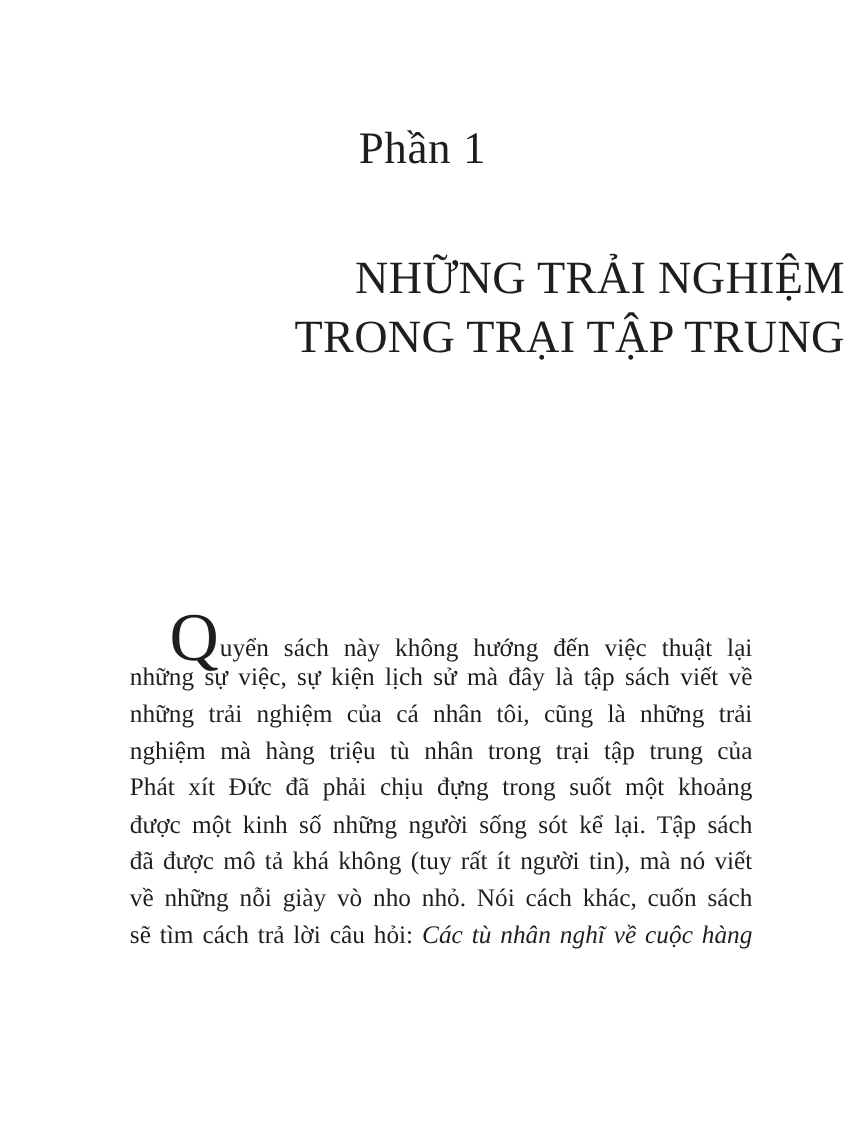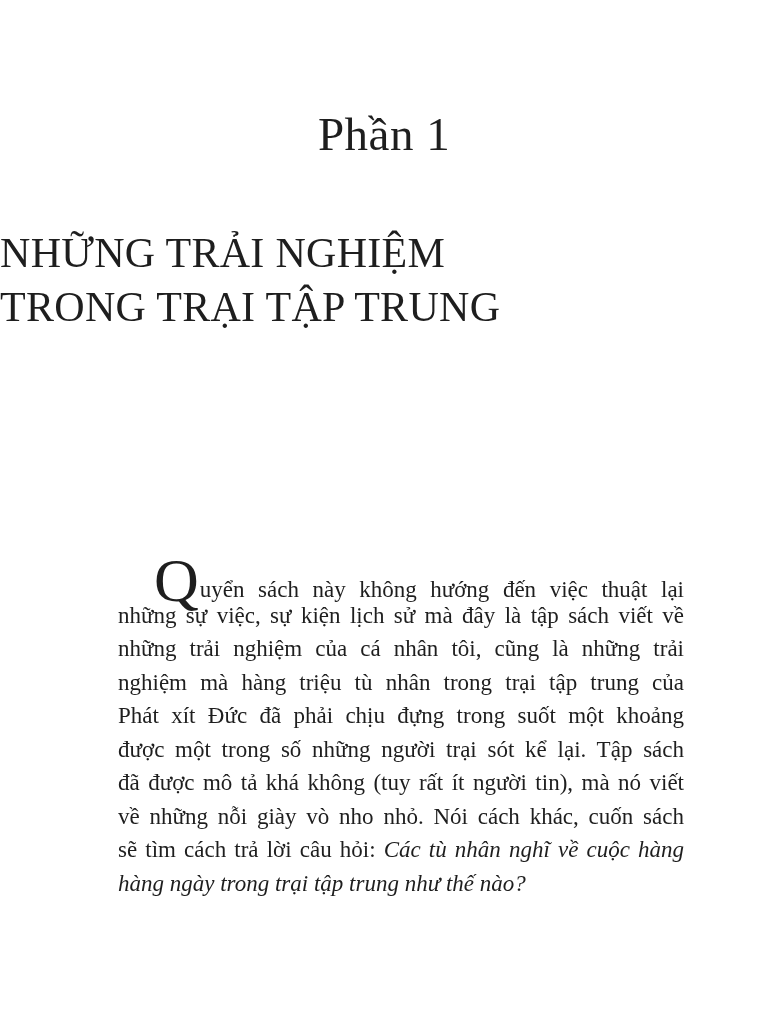--- a/index.html
+++ b/index.html
@@ -21,32 +21,32 @@
       width: 768px;
       height: 1024px;
       background: #ffffff;
     }
     .part-title {
       position: absolute;
       top: 108px;
       left: 0;
       width: 768px;
       text-align: center;
-      font-size: 47px;
+      font-size: 41px;
       line-height: 52px;
       font-weight: normal;
       letter-spacing: 0.5px;
       margin: 0;
     }
     .chapter-title {
       position: absolute;
       top: 226px;
       left: 0;
       width: 768px;
-      text-align: left;
+      text-align: right;
       font-size: 42px;
       line-height: 54px;
       font-weight: normal;
       letter-spacing: 0.3px;
       margin: 0;
     }
     .chapter-title span {
       display: block;
     }
     .body-text {
@@ -91,20 +91,19 @@
     <span>NHỮNG TRẢI NGHIỆM</span>
     <span>TRONG TRẠI TẬP TRUNG</span>
   </h1>
 
   <div class="body-text">
     <span class="line"><span class="dropcap">Q</span><span>uyển sách này không hướng đến việc thuật lại</span></span>
     <span class="line">những sự việc, sự kiện lịch sử mà đây là tập sách viết về</span>
     <span class="line">những trải nghiệm của cá nhân tôi, cũng là những trải</span>
     <span class="line">nghiệm mà hàng triệu tù nhân trong trại tập trung của</span>
     <span class="line">Phát xít Đức đã phải chịu đựng trong suốt một khoảng</span>
-    <span class="line">được một trong số những người trại sót kể lại. Tập sách</span>
+    <span class="line">được một kinh số những người sống sót kể lại. Tập sách</span>
     <span class="line">đã được mô tả khá không (tuy rất ít người tin), mà nó viết</span>
     <span class="line">về những nỗi giày vò nho nhỏ. Nói cách khác, cuốn sách</span>
     <span class="line"><span>sẽ tìm cách trả lời câu hỏi: </span><span class="italic">Các tù nhân nghĩ về cuộc hàng</span></span>
-    <span class="line last italic">hàng ngày trong trại tập trung như thế nào?</span>
   </div>
 
 </div>
 
 </body></html>

